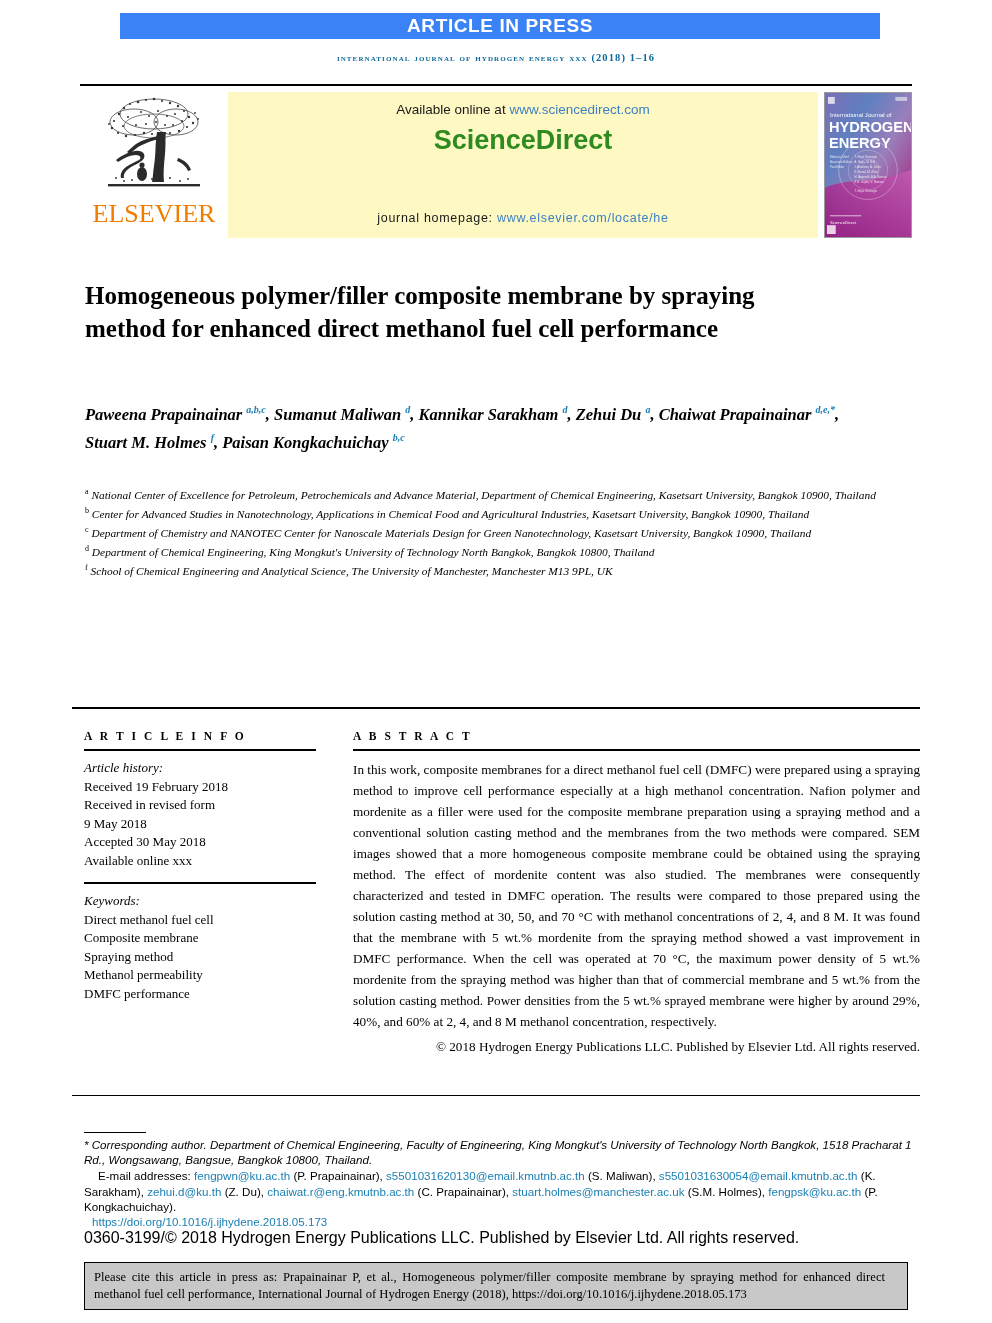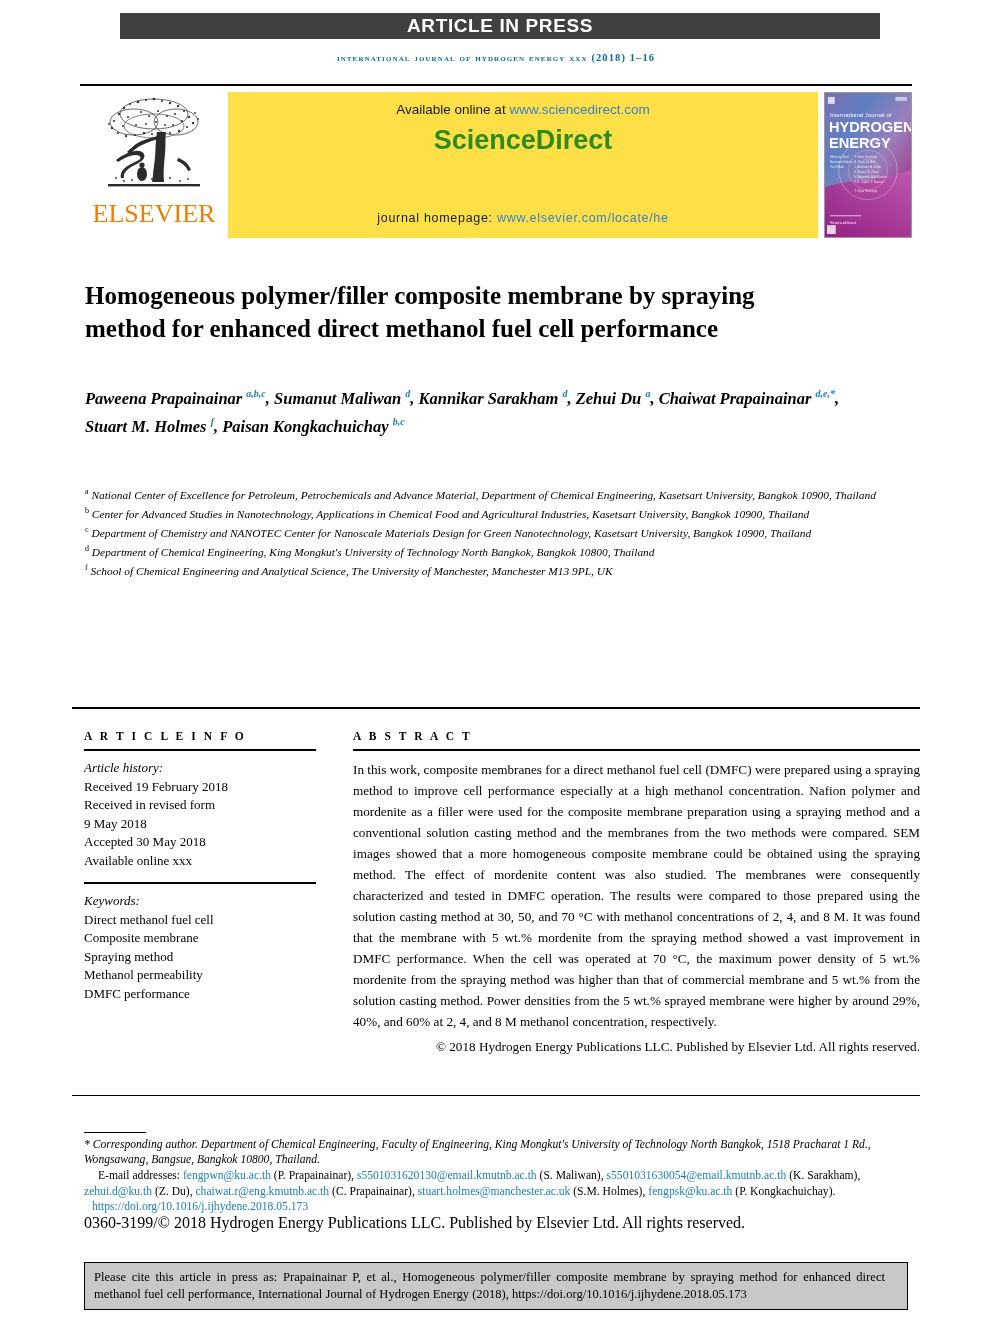--- a/index.html
+++ b/index.html
@@ -22,21 +22,21 @@
     box-sizing: border-box;
   }
 
   
   .aip-banner {
     position: absolute;
     left: 120px;
     top: 13px;
     width: 760px;
     height: 26px;
-    background: #404040;
+    background: #3b82f6;
     display: flex;
     align-items: center;
     justify-content: center;
   }
   .aip-banner span {
     color: #ffffff;
     font-family: "Liberation Sans", sans-serif;
     font-weight: bold;
     font-size: 19px;
     letter-spacing: 0.6px;
@@ -83,21 +83,21 @@
   .elsevier-word {
     font-family: "Liberation Serif", serif;
     font-size: 26px;
     color: #f07d00;
     letter-spacing: 0px;
     line-height: 1;
     margin-top: 1px;
   }
   .sd-banner {
     flex: 1 1 auto;
-    background: #fde047;
+    background: #fef9c3;
     position: relative;
     margin-top: 6px;
     margin-bottom: 4px;
   }
   .sd-avail {
     position: absolute;
     top: 10px;
     left: 0; right: 0;
     text-align: center;
     font-family: "Liberation Sans", sans-serif;
@@ -153,21 +153,21 @@
     font-weight: bold;
     font-size: 25px;
     line-height: 33px;
     color: #000;
   }
 
   
   .authors {
     position: absolute;
     left: 85px;
-    top: 382px;
+    top: 398px;
     width: 790px;
     font-family: "Liberation Serif", serif;
     font-style: italic;
     font-weight: bold;
     font-size: 16.5px;
     line-height: 23px;
   }
   .authors sup { color: #1a7fb3; font-size: 10px; font-style: italic; font-weight: bold; vertical-align: super; }
 
   
@@ -254,21 +254,21 @@
     left: 84px;
     top: 1132px;
     width: 62px;
     border-top: 1px solid #000;
   }
   .footnote {
     position: absolute;
     left: 84px;
     top: 1137px;
     width: 836px;
-    font-family: Liberation Serif, serif;
+    font-family: Liberation Sans, sans-serif;
     font-size: 11.6px;
     line-height: 15.2px;
   }
   .footnote .corr { font-style: italic; }
   .footnote a, .link { color: #1a7fb3; text-decoration: none; }
   .footnote .emails { text-indent: 14px; display: block; margin-top: 1px; }
   .footnote .doi { display: block; margin-top: 0px; color: #1a7fb3; padding-left: 8px; }
   .footnote .issn { display: block; margin-top: 1px; font-size: 16px; }
 
   

